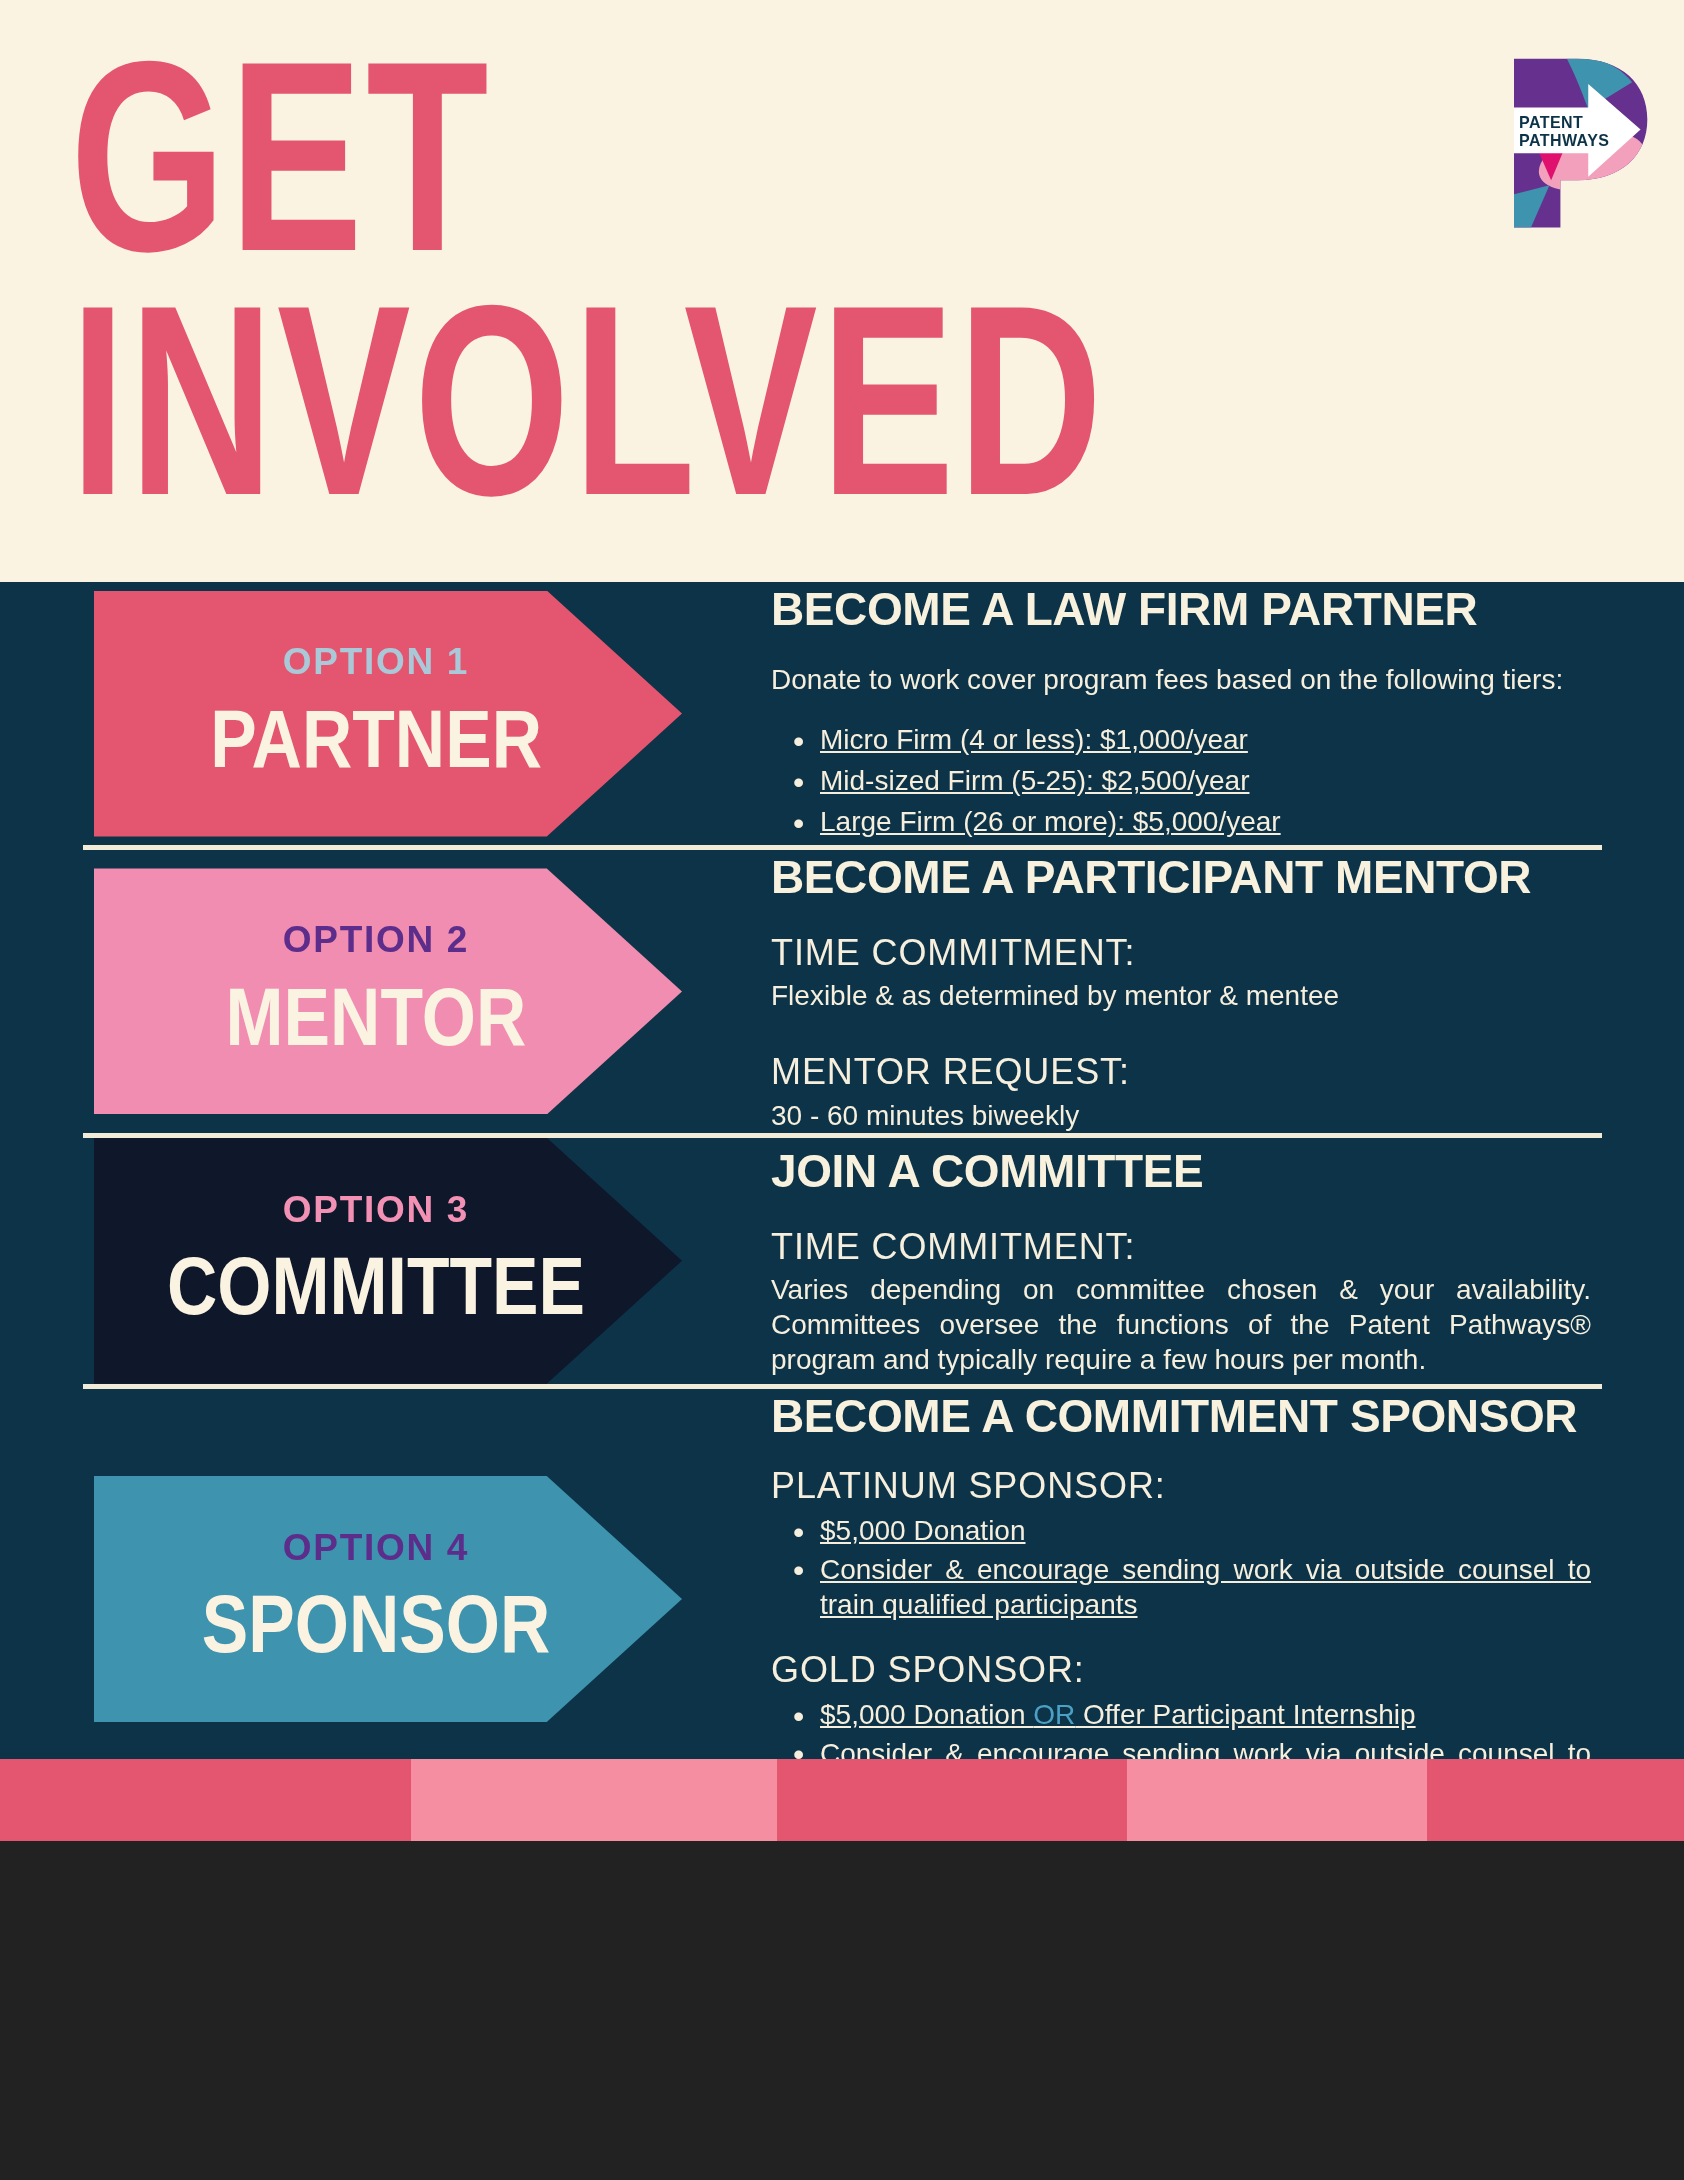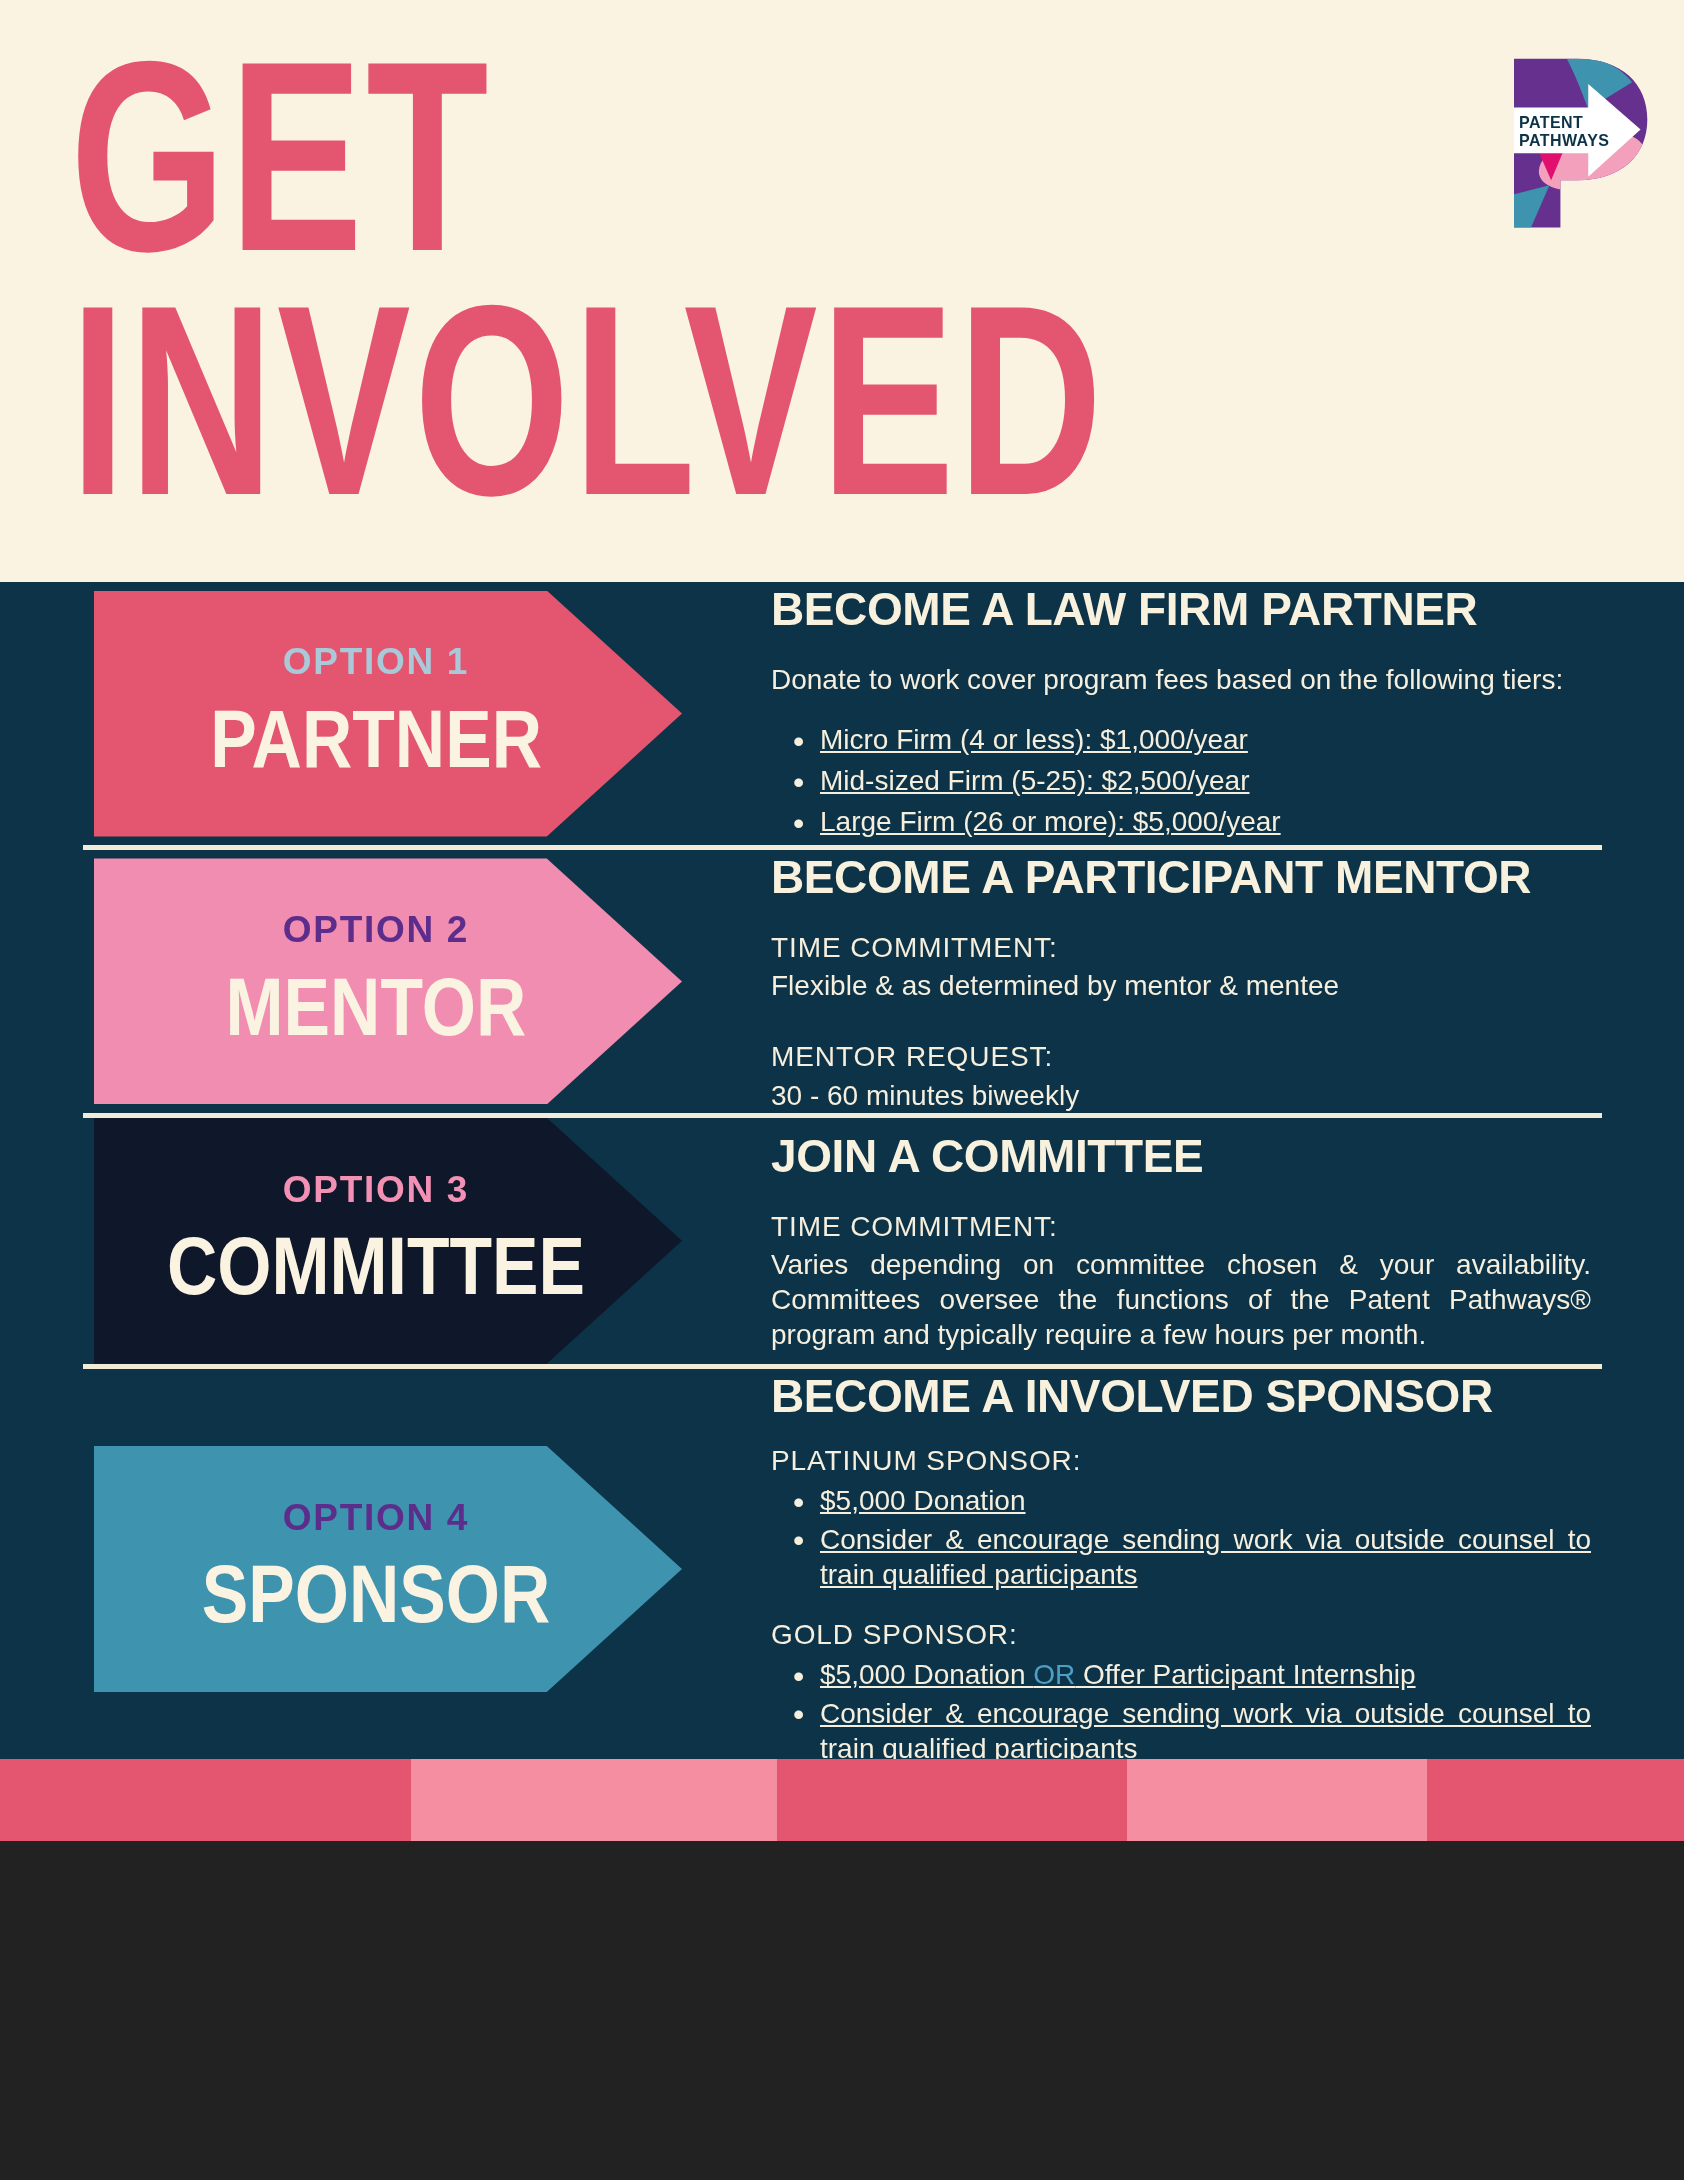--- a/index.html
+++ b/index.html
@@ -35,21 +35,21 @@
   .option-name{
     font-size:82px;font-weight:bold;color:#FAF3E1;margin-top:8.5px;letter-spacing:0px;
     transform:scaleX(0.85);transform-origin:center;white-space:nowrap;
   }
   
   .text-col{flex:none;margin-left:89px;width:820px;color:#F6EFDE;}
   .sec-heading{margin:0 0 25.6px 0;font-size:46px;font-weight:bold;letter-spacing:-0.4px;color:#F8F1DE;}
   .sec4 .sec-heading{margin-bottom:20.4px;}
   .body-text{font-size:28px;line-height:1.25;margin:0;}
   .justify{text-align:justify;}
-  .label-line{font-size:28px;line-height:1.25;letter-spacing:0.9px;margin:0 0 3.4px 0;}
+  .label-line{font-size:36px;line-height:1.25;letter-spacing:0.9px;margin:0 0 3.4px 0;}
   .group + .group{margin-top:36px;}
   .sec4 .group + .group{margin-top:25.6px;}
   .bullets{list-style:none;margin:25.6px 0 0 0;padding:0;}
   .bullets.tight{margin-top:5.1px;}
   .bullets li{position:relative;padding-left:49px;font-size:28px;line-height:1.25;margin-bottom:6px;text-decoration:underline;}
   .sec4 .bullets li{margin-bottom:3.4px;}
   .bullets li::before{content:"\2022";position:absolute;left:22px;top:-1.7px;font-size:1.15em;}
   .or-highlight{color:#4BA0C4;}
   
   .stripe{position:absolute;bottom:0;left:0;width:100%;height:82px;display:flex;}
@@ -145,21 +145,21 @@
     </div>
 
     <hr class="divider">
 
     <div class="section sec4">
       <div class="arrow a4">
         <div class="option-label l4">OPTION 4</div>
         <div class="option-name">SPONSOR</div>
       </div>
       <div class="text-col">
-        <h3 class="sec-heading">BECOME A INVOLVED SPONSOR</h3>
+        <h3 class="sec-heading">BECOME A COMMITMENT SPONSOR</h3>
         <div class="group">
           <p class="label-line">PLATINUM SPONSOR:</p>
           <ul class="bullets tight">
             <li>$5,000 Donation</li>
             <li class="justify">Consider &amp; encourage sending work via outside counsel to train qualified participants</li>
           </ul>
         </div>
         <div class="group">
           <p class="label-line">GOLD SPONSOR:</p>
           <ul class="bullets tight">

